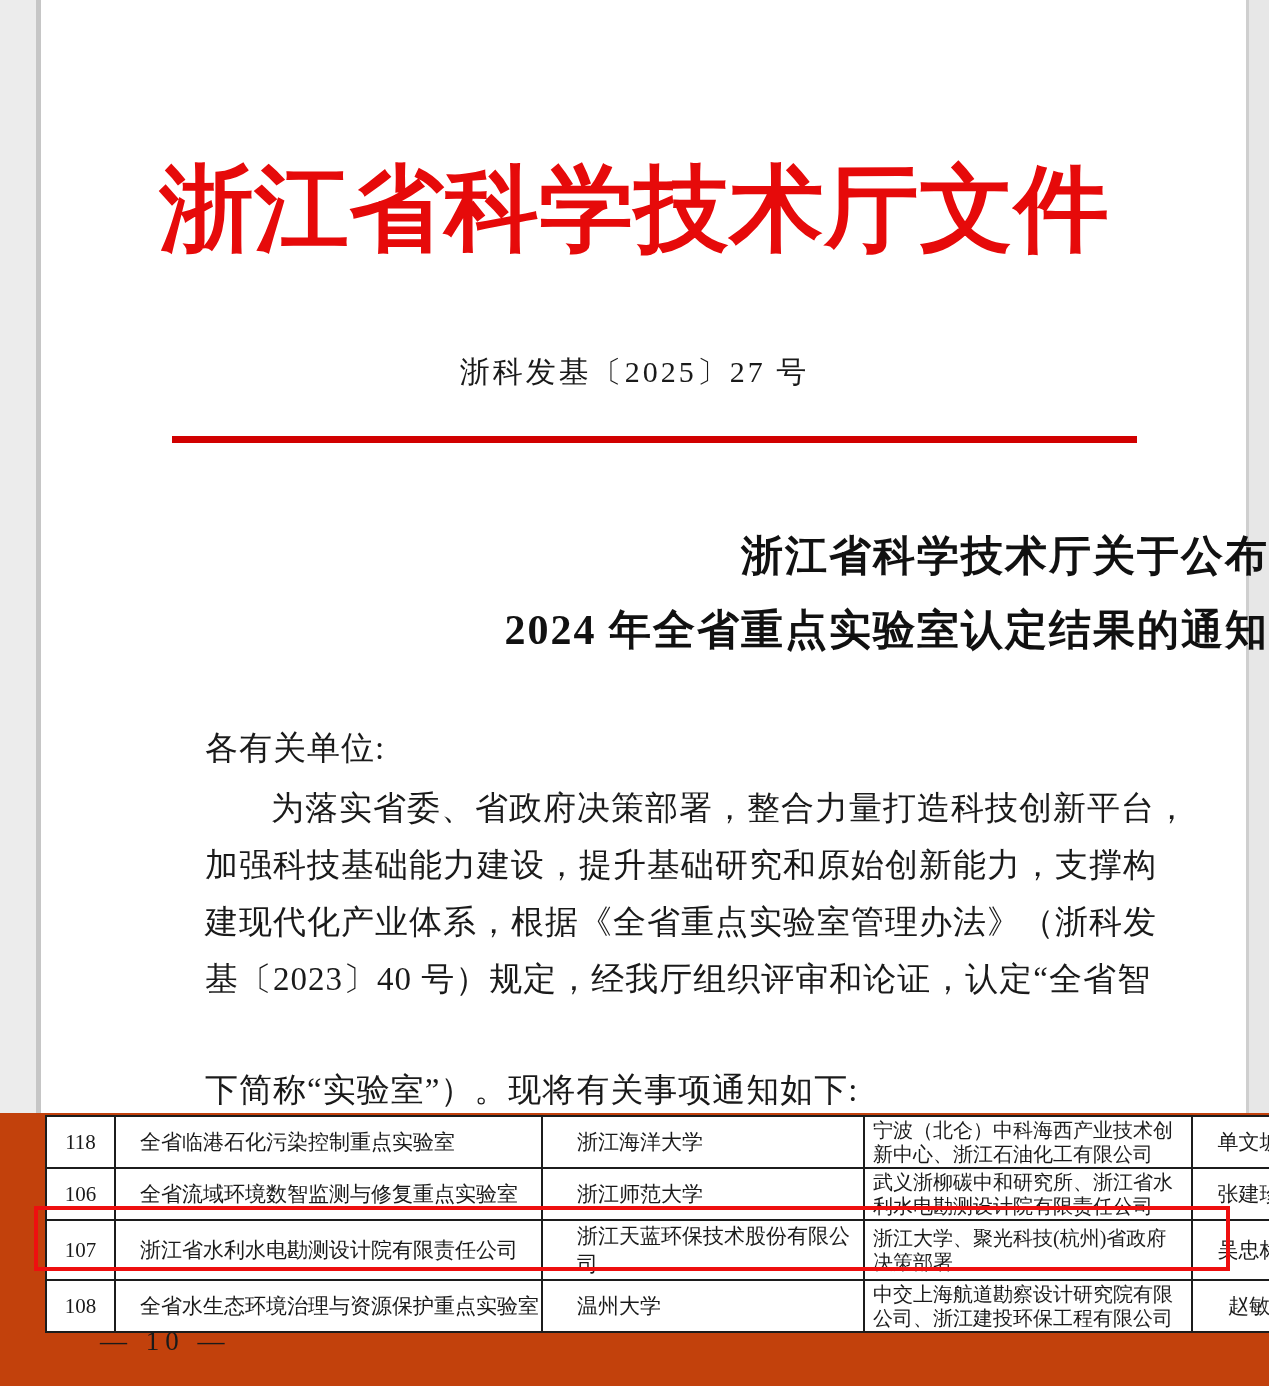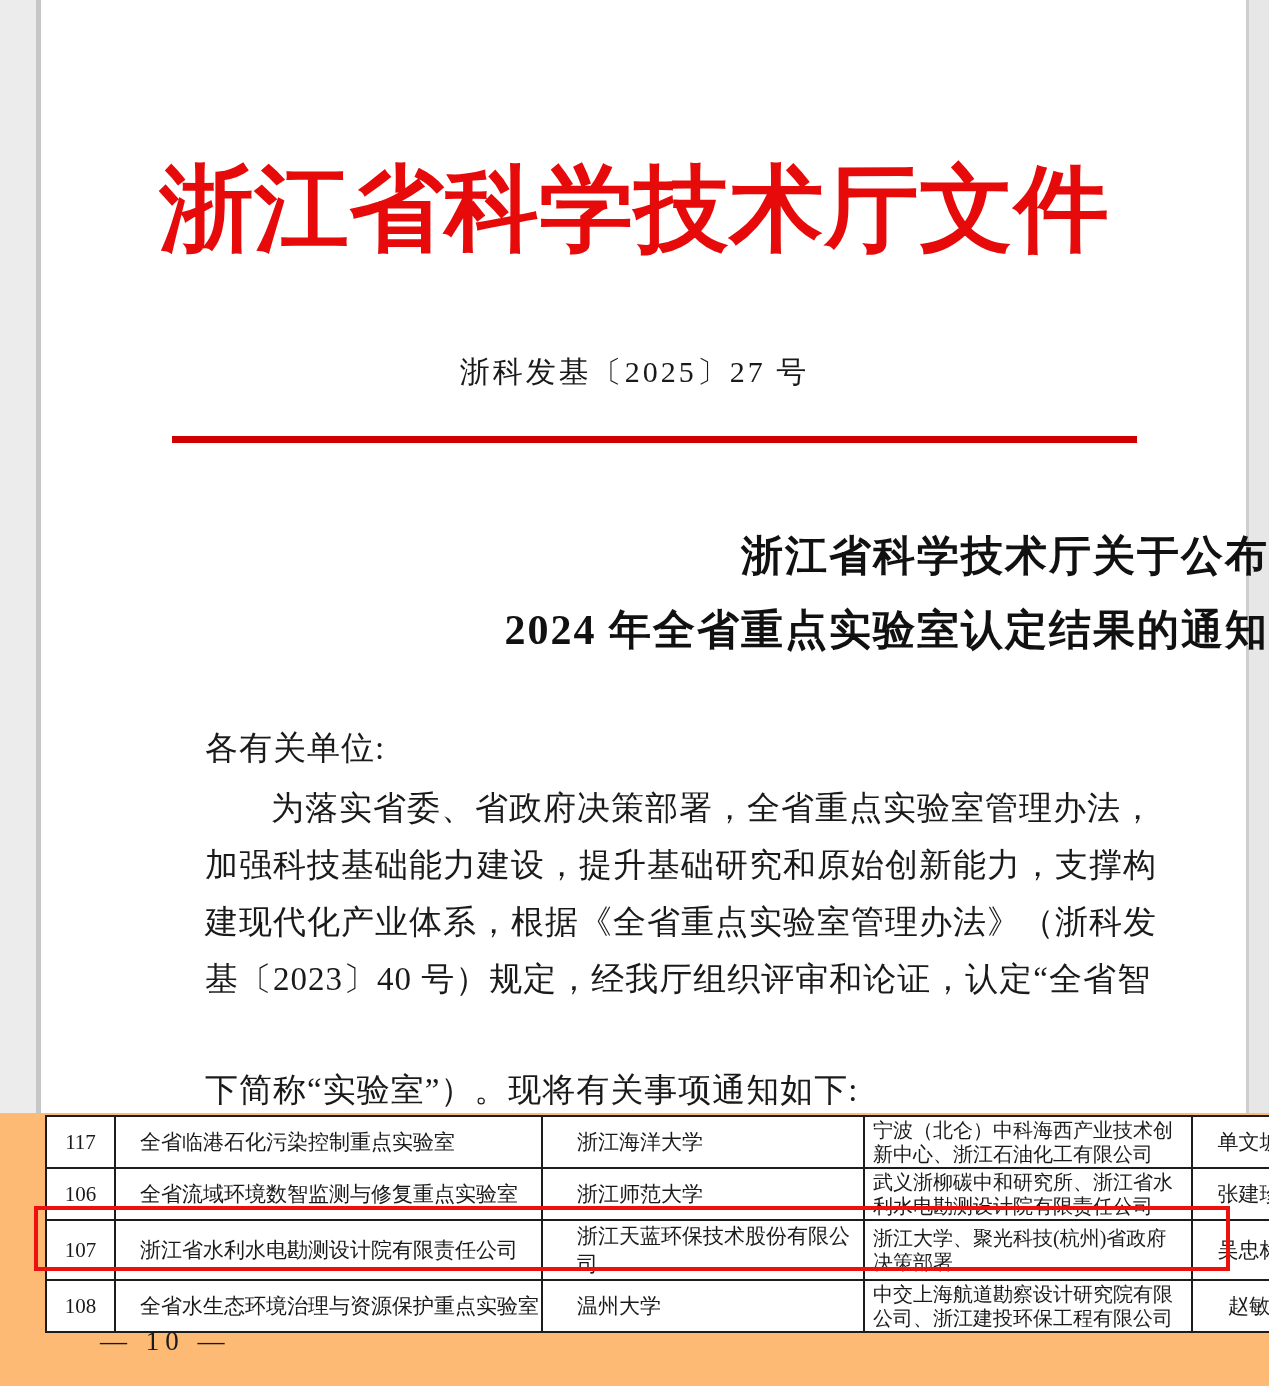--- a/index.html
+++ b/index.html
@@ -7,21 +7,21 @@
     padding: 0;
     background: #ffffff;
     font-family: "Liberation Serif", "DejaVu Serif", serif;
     color: #1a1a1a;
   }
   .canvas {
     position: relative;
     width: 1269px;
     height: 1386px;
     overflow: hidden;
-    background: #fdba74;
+    background: #c2410c;
   }
   
   .top-page {
     position: absolute;
     left: 0; top: 0;
     width: 1269px; height: 1113px;
     background: #ffffff;
   }
   .strip-left {
     position: absolute;
@@ -152,32 +152,32 @@
 
     <div class="doc-number">浙科发基〔2025〕27 号</div>
 
     <div class="red-rule"></div>
 
     <div class="notice-title notice-line1">浙江省科学技术厅关于公布</div>
     <div class="notice-title notice-line2">2024 年全省重点实验室认定结果的通知</div>
 
     <div class="salutation">各有关单位:</div>
 
-    <div class="body-line indent bl-0">为落实省委、省政府决策部署，全省重点实验室管理办法，</div>
+    <div class="body-line indent bl-0">为落实省委、省政府决策部署，整合力量打造科技创新平台，</div>
     <div class="body-line bl-1">加强科技基础能力建设，提升基础研究和原始创新能力，支撑构</div>
     <div class="body-line bl-2">建现代化产业体系，根据《全省重点实验室管理办法》（浙科发</div>
     <div class="body-line bl-3">基〔2023〕40 号）规定，经我厅组织评审和论证，认定“全省智</div>
     <div class="body-line bl-5">下简称“实验室”）。现将有关事项通知如下:</div>
   </div>
 
   <div class="table-wrap">
     <table class="results">
       <tbody>
         <tr class="r-105">
-          <td class="c-num">117</td>
+          <td class="c-num">118</td>
           <td class="c-lab">全省临港石化污染控制重点实验室</td>
           <td class="c-inst">浙江海洋大学</td>
           <td class="c-part">宁波（北仑）中科海西产业技术创新中心、浙江石油化工有限公司</td>
           <td class="c-leader">单文坡</td>
         </tr>
         <tr class="r-106">
           <td class="c-num">106</td>
           <td class="c-lab">全省流域环境数智监测与修复重点实验室</td>
           <td class="c-inst">浙江师范大学</td>
           <td class="c-part">武义浙柳碳中和研究所、浙江省水利水电勘测设计院有限责任公司</td>

